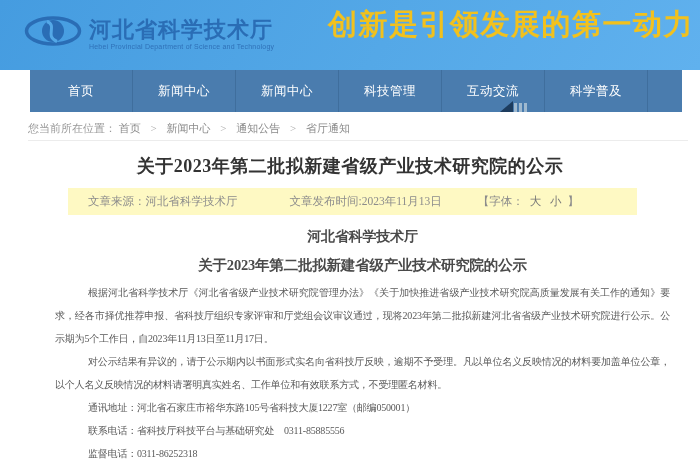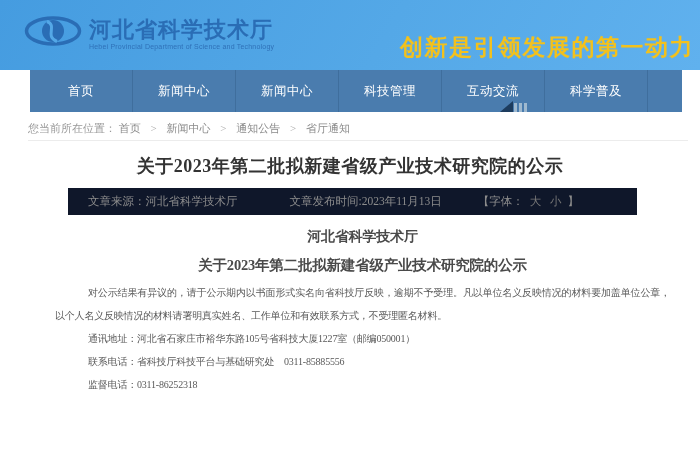--- a/index.html
+++ b/index.html
@@ -11,23 +11,23 @@
   
   .header{
     height:70px;position:relative;
     background:linear-gradient(120deg,#459ce0 0%,#54a8e7 55%,#60b1ee 100%);
   }
   .logo-wrap{position:absolute;left:24px;top:10px;display:flex;align-items:center;cursor:pointer;}
   .logo-icon{display:block;margin-right:7px;}
   .site-title{font-size:22px;font-weight:bold;color:#2a6db5;letter-spacing:1px;line-height:27px;white-space:nowrap;}
   .site-sub{font-size:7px;color:#2f71b8;letter-spacing:.2px;white-space:nowrap;}
   .slogan{
-    position:absolute;right:6px;top:32px;
+    position:absolute;right:6px;top:5px;
     font-family:"DejaVu Serif","Liberation Serif",serif;
-    font-size:23px;font-weight:600;color:#f2c11d;letter-spacing:1.5px;white-space:nowrap;
+    font-size:29px;font-weight:600;color:#f2c11d;letter-spacing:1.5px;white-space:nowrap;
   }
   
   .nav{margin-left:30px;width:652px;height:42px;background:#4a7cae;display:flex;position:relative;}
   .nav-item{
     flex:1;display:flex;align-items:center;justify-content:center;
     color:#fff;font-size:12.5px;letter-spacing:.5px;cursor:pointer;
     border-right:1px solid #3f6e9d;
   }
   .nav-spacer{width:34px;}
   .nav-artifact{
@@ -45,21 +45,21 @@
     font-size:11px;color:#999;border-bottom:1px solid #ececec;white-space:nowrap;
   }
   .breadcrumb a{color:#8b8b8b;text-decoration:none;cursor:pointer;}
   .breadcrumb .sep{margin:0 7px;color:#aaa;}
   
   .page-title{
     text-align:center;font-family:"Liberation Serif",serif;
     font-size:18px;font-weight:bold;color:#333;margin:13px 0 10px;letter-spacing:.5px;
   }
   .meta-bar{
-    margin-left:68px;width:569px;height:27px;background:#0f172a;
+    margin-left:68px;width:569px;height:27px;background:#fef9c3;
     display:flex;align-items:center;
     font-family:"Liberation Serif",serif;font-size:11.5px;color:#8c8c8c;white-space:nowrap;
   }
   .meta-source{margin-left:20px;}
   .meta-publish{margin-left:52px;}
   .meta-font{margin-left:36px;}
   .font-btn{cursor:pointer;color:#777;margin:0 3px;}
   
   .article{
     margin:0 30px 0 55px;
@@ -124,20 +124,21 @@
       <span>【字体：</span>
       <span class="font-btn">大</span>
       <span class="font-btn">小</span>
       <span>】</span>
     </span>
   </div>
 
   <div class="article">
     <div class="org-line">河北省科学技术厅</div>
     <div class="sub-line">关于2023年第二批拟新建省级产业技术研究院的公示</div>
+    <p>根据河北省科学技术厅《河北省省级产业技术研究院管理办法》《关于加快推进省级产业技术研究院高质量发展有关工作的通知》要求，经各市择优推荐申报、省科技厅组织专家评审和厅党组会议审议通过，现将2023年第二批拟新建河北省省级产业技术研究院进行公示。公示期为5个工作日，自2023年11月13日至11月17日。</p>
     <p>对公示结果有异议的，请于公示期内以书面形式实名向省科技厅反映，逾期不予受理。凡以单位名义反映情况的材料要加盖单位公章，以个人名义反映情况的材料请署明真实姓名、工作单位和有效联系方式，不受理匿名材料。</p>
     <p>通讯地址：河北省石家庄市裕华东路105号省科技大厦1227室（邮编050001）</p>
     <p>联系电话：省科技厅科技平台与基础研究处　0311-85885556</p>
     <p>监督电话：0311-86252318</p>
     <p>
       
     </p>
   </div>
 
 </div>

